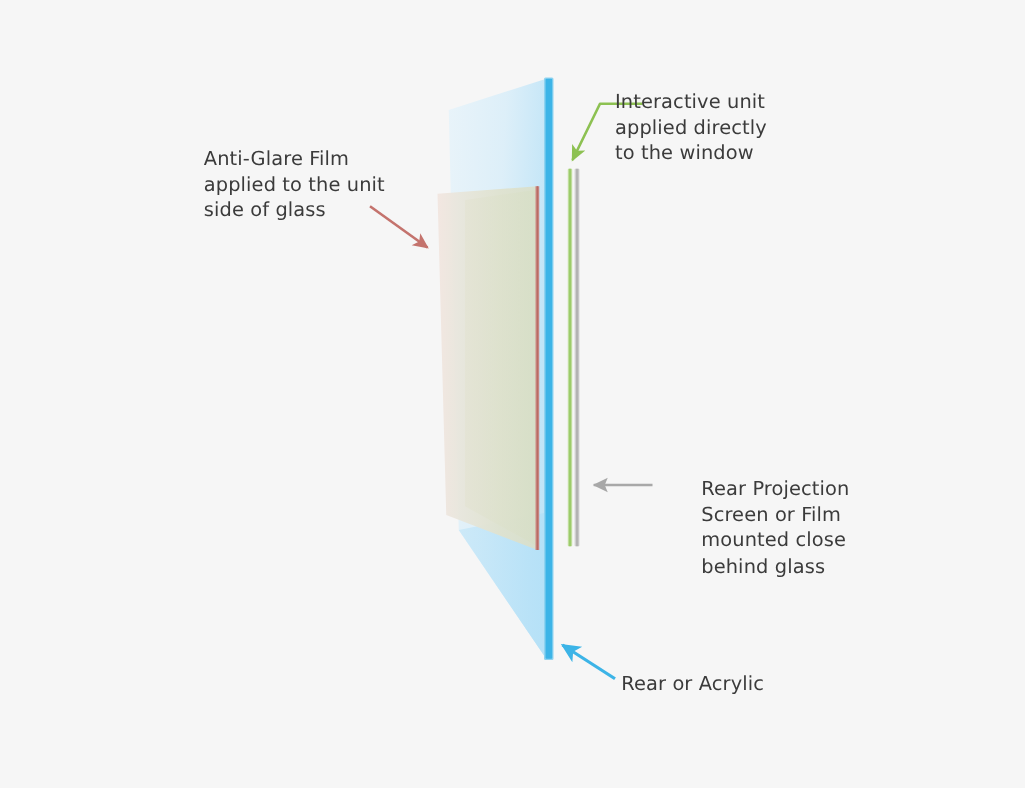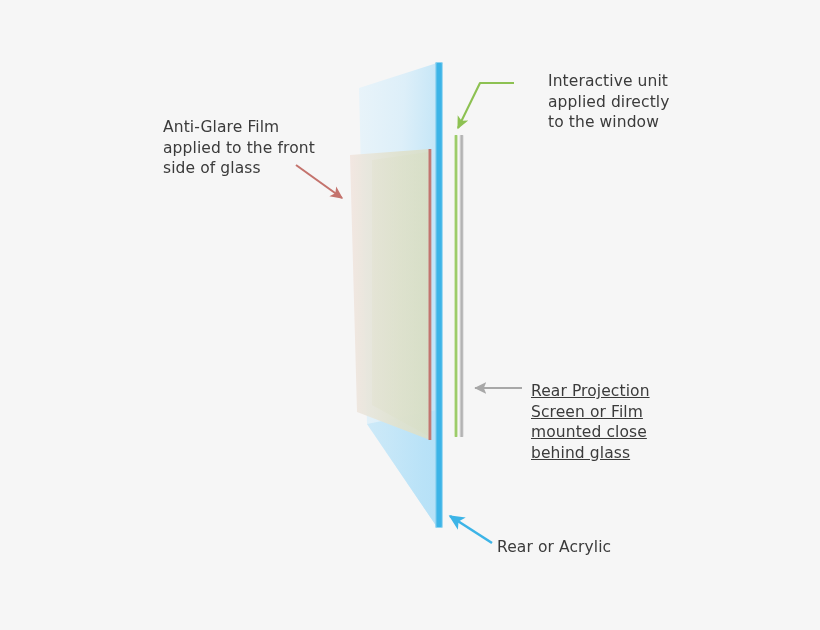--- a/index.html
+++ b/index.html
@@ -31,29 +31,28 @@
     color: #3b3b3b;
     white-space: pre-line;
     letter-spacing: 0.1px;
   }
   #label-anti-glare {
     left: 163px;
     top: 117px;
     width: 200px;
   }
   #label-interactive-unit {
-    left: 548px;
+    left: 492px;
     top: 71px;
     width: 200px;
   }
   #label-rear-projection {
-    left: 531px;
+    left: 561px;
     top: 381px;
     width: 200px;
-    text-decoration: underline;
   }
   #label-glass-acrylic {
     left: 497px;
     top: 537px;
     width: 200px;
   }
 </style>
 </head>
 <body>
 
@@ -137,21 +136,21 @@
     <g>
       <line x1="522" y1="388" x2="475" y2="388" stroke="#a8a8a8" stroke-width="2.0" marker-end="url(#arrow-gray)"></line>
     </g>
 
     <g>
       <line x1="492" y1="543" x2="450" y2="516" stroke="#3cb4e7" stroke-width="2.6" marker-end="url(#arrow-blue)"></line>
     </g>
   </svg>
 
   <div class="label" id="label-anti-glare">Anti-Glare Film
-applied to the front
+applied to the unit
 side of glass</div>
 
   <div class="label" id="label-interactive-unit">Interactive unit
 applied directly
 to the window</div>
 
   <div class="label" id="label-rear-projection">Rear Projection
 Screen or Film
 mounted close
 behind glass</div>

